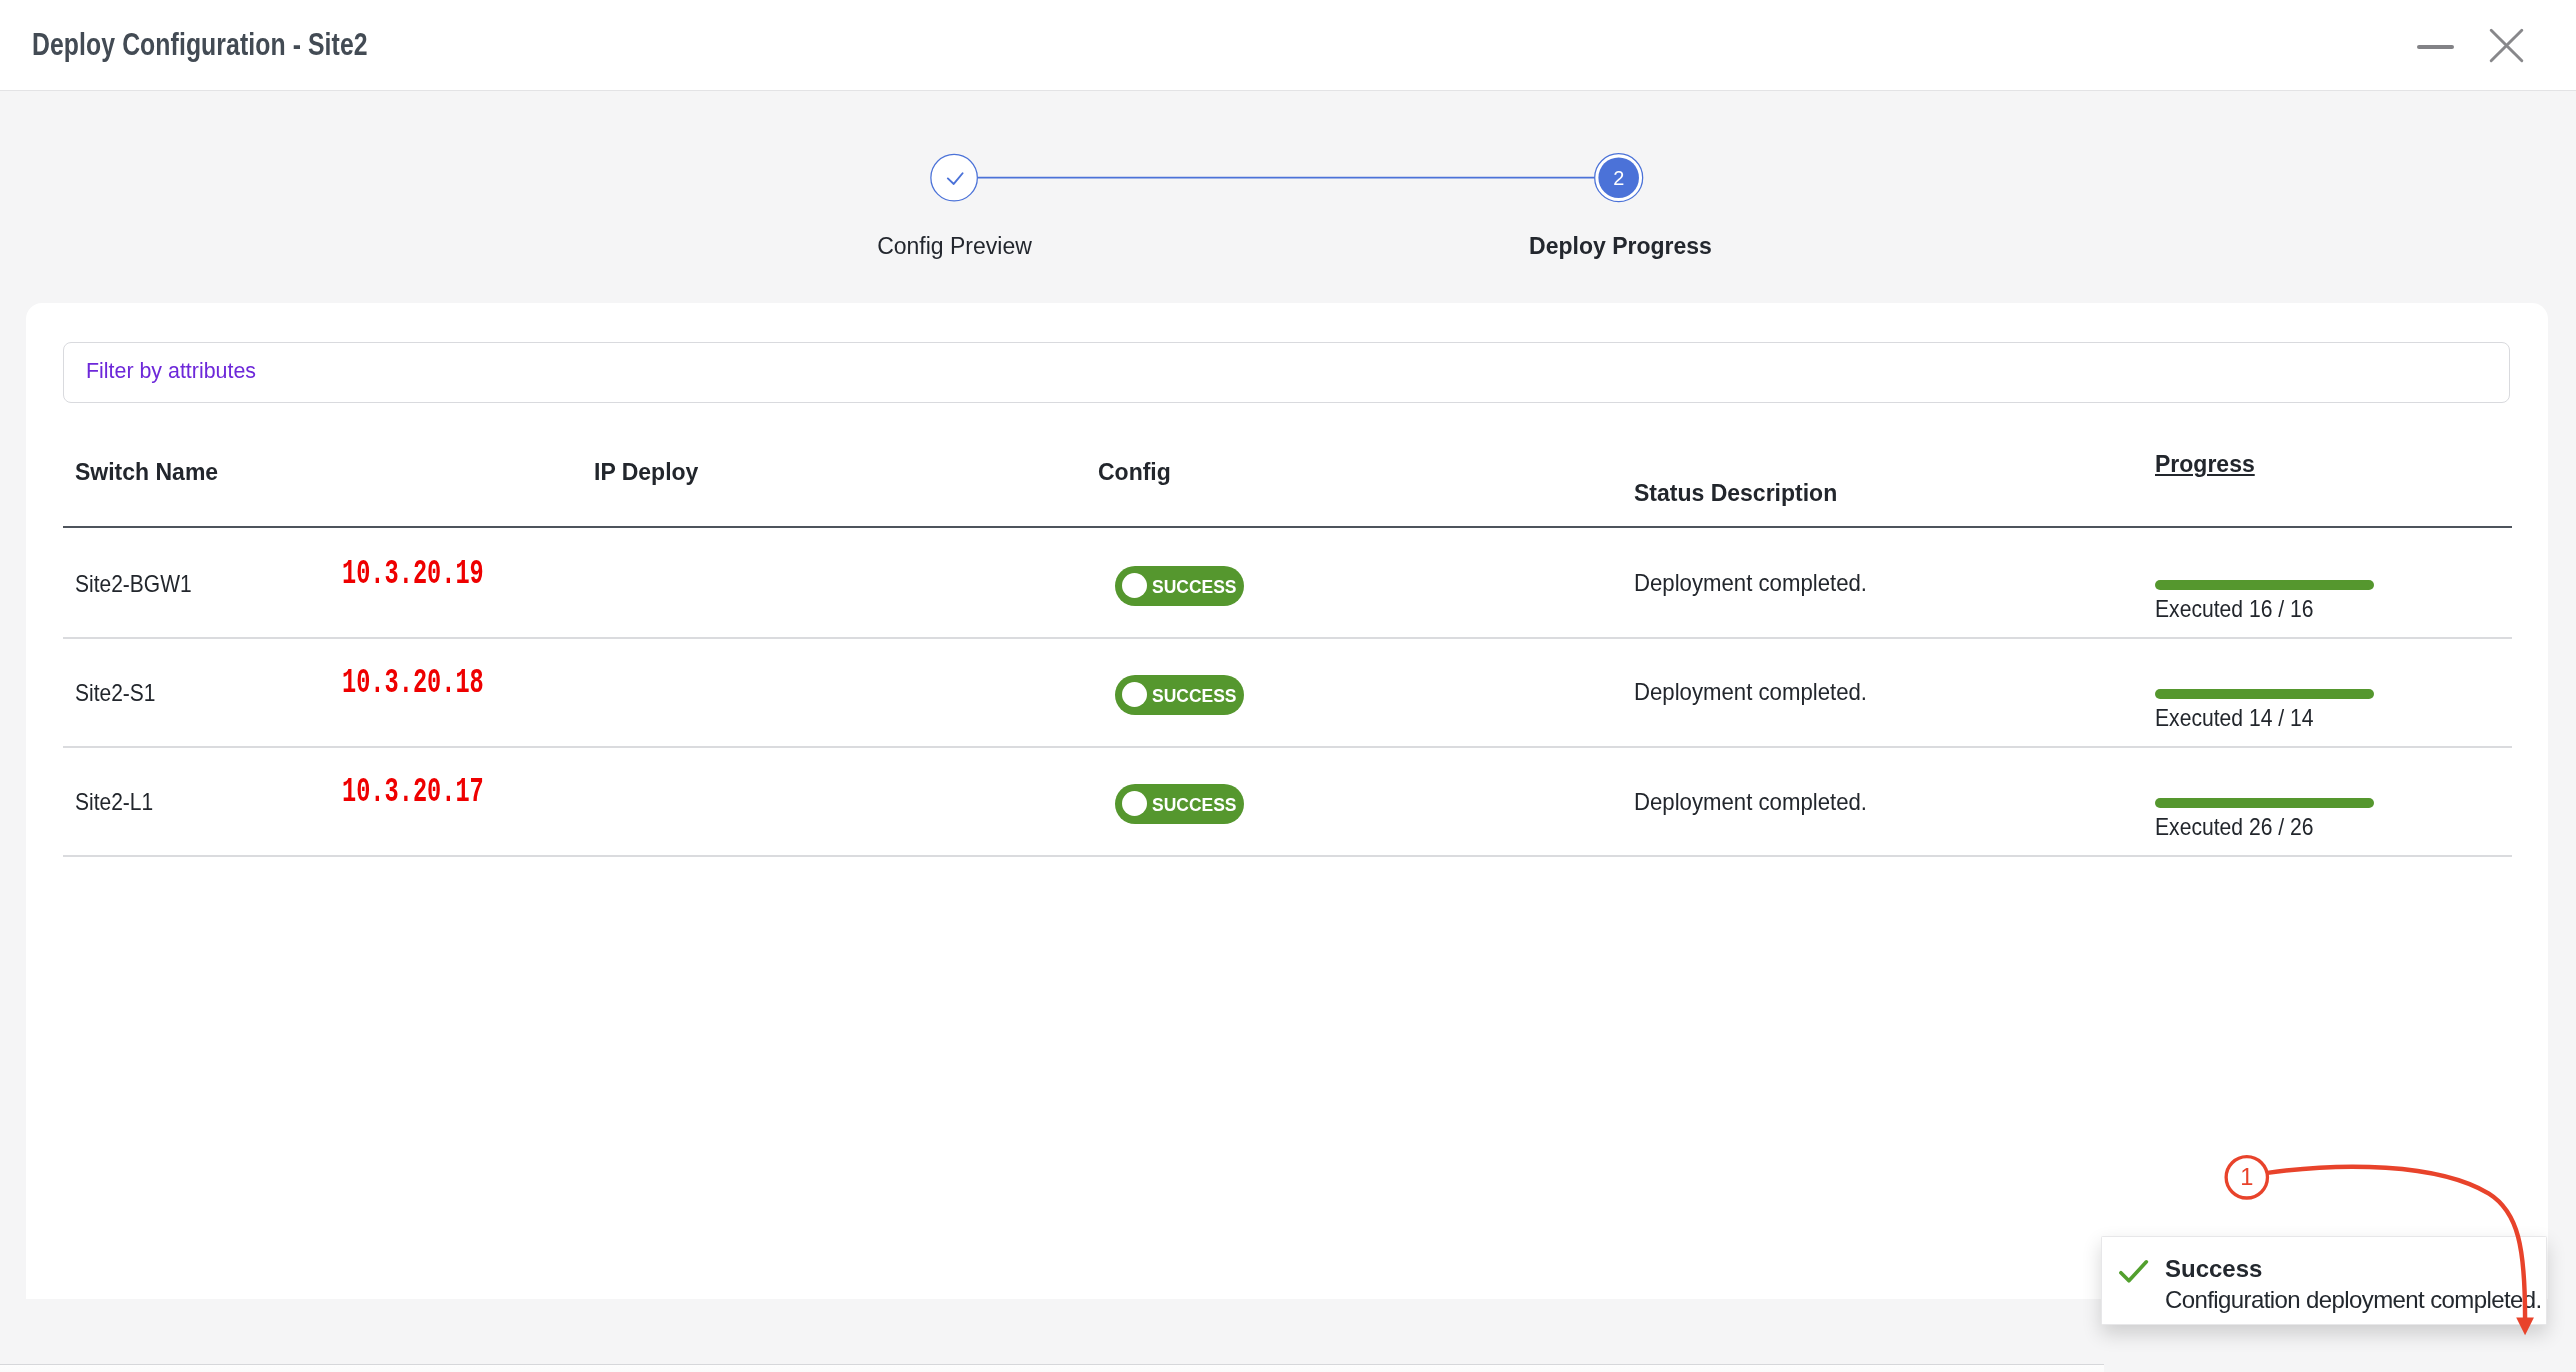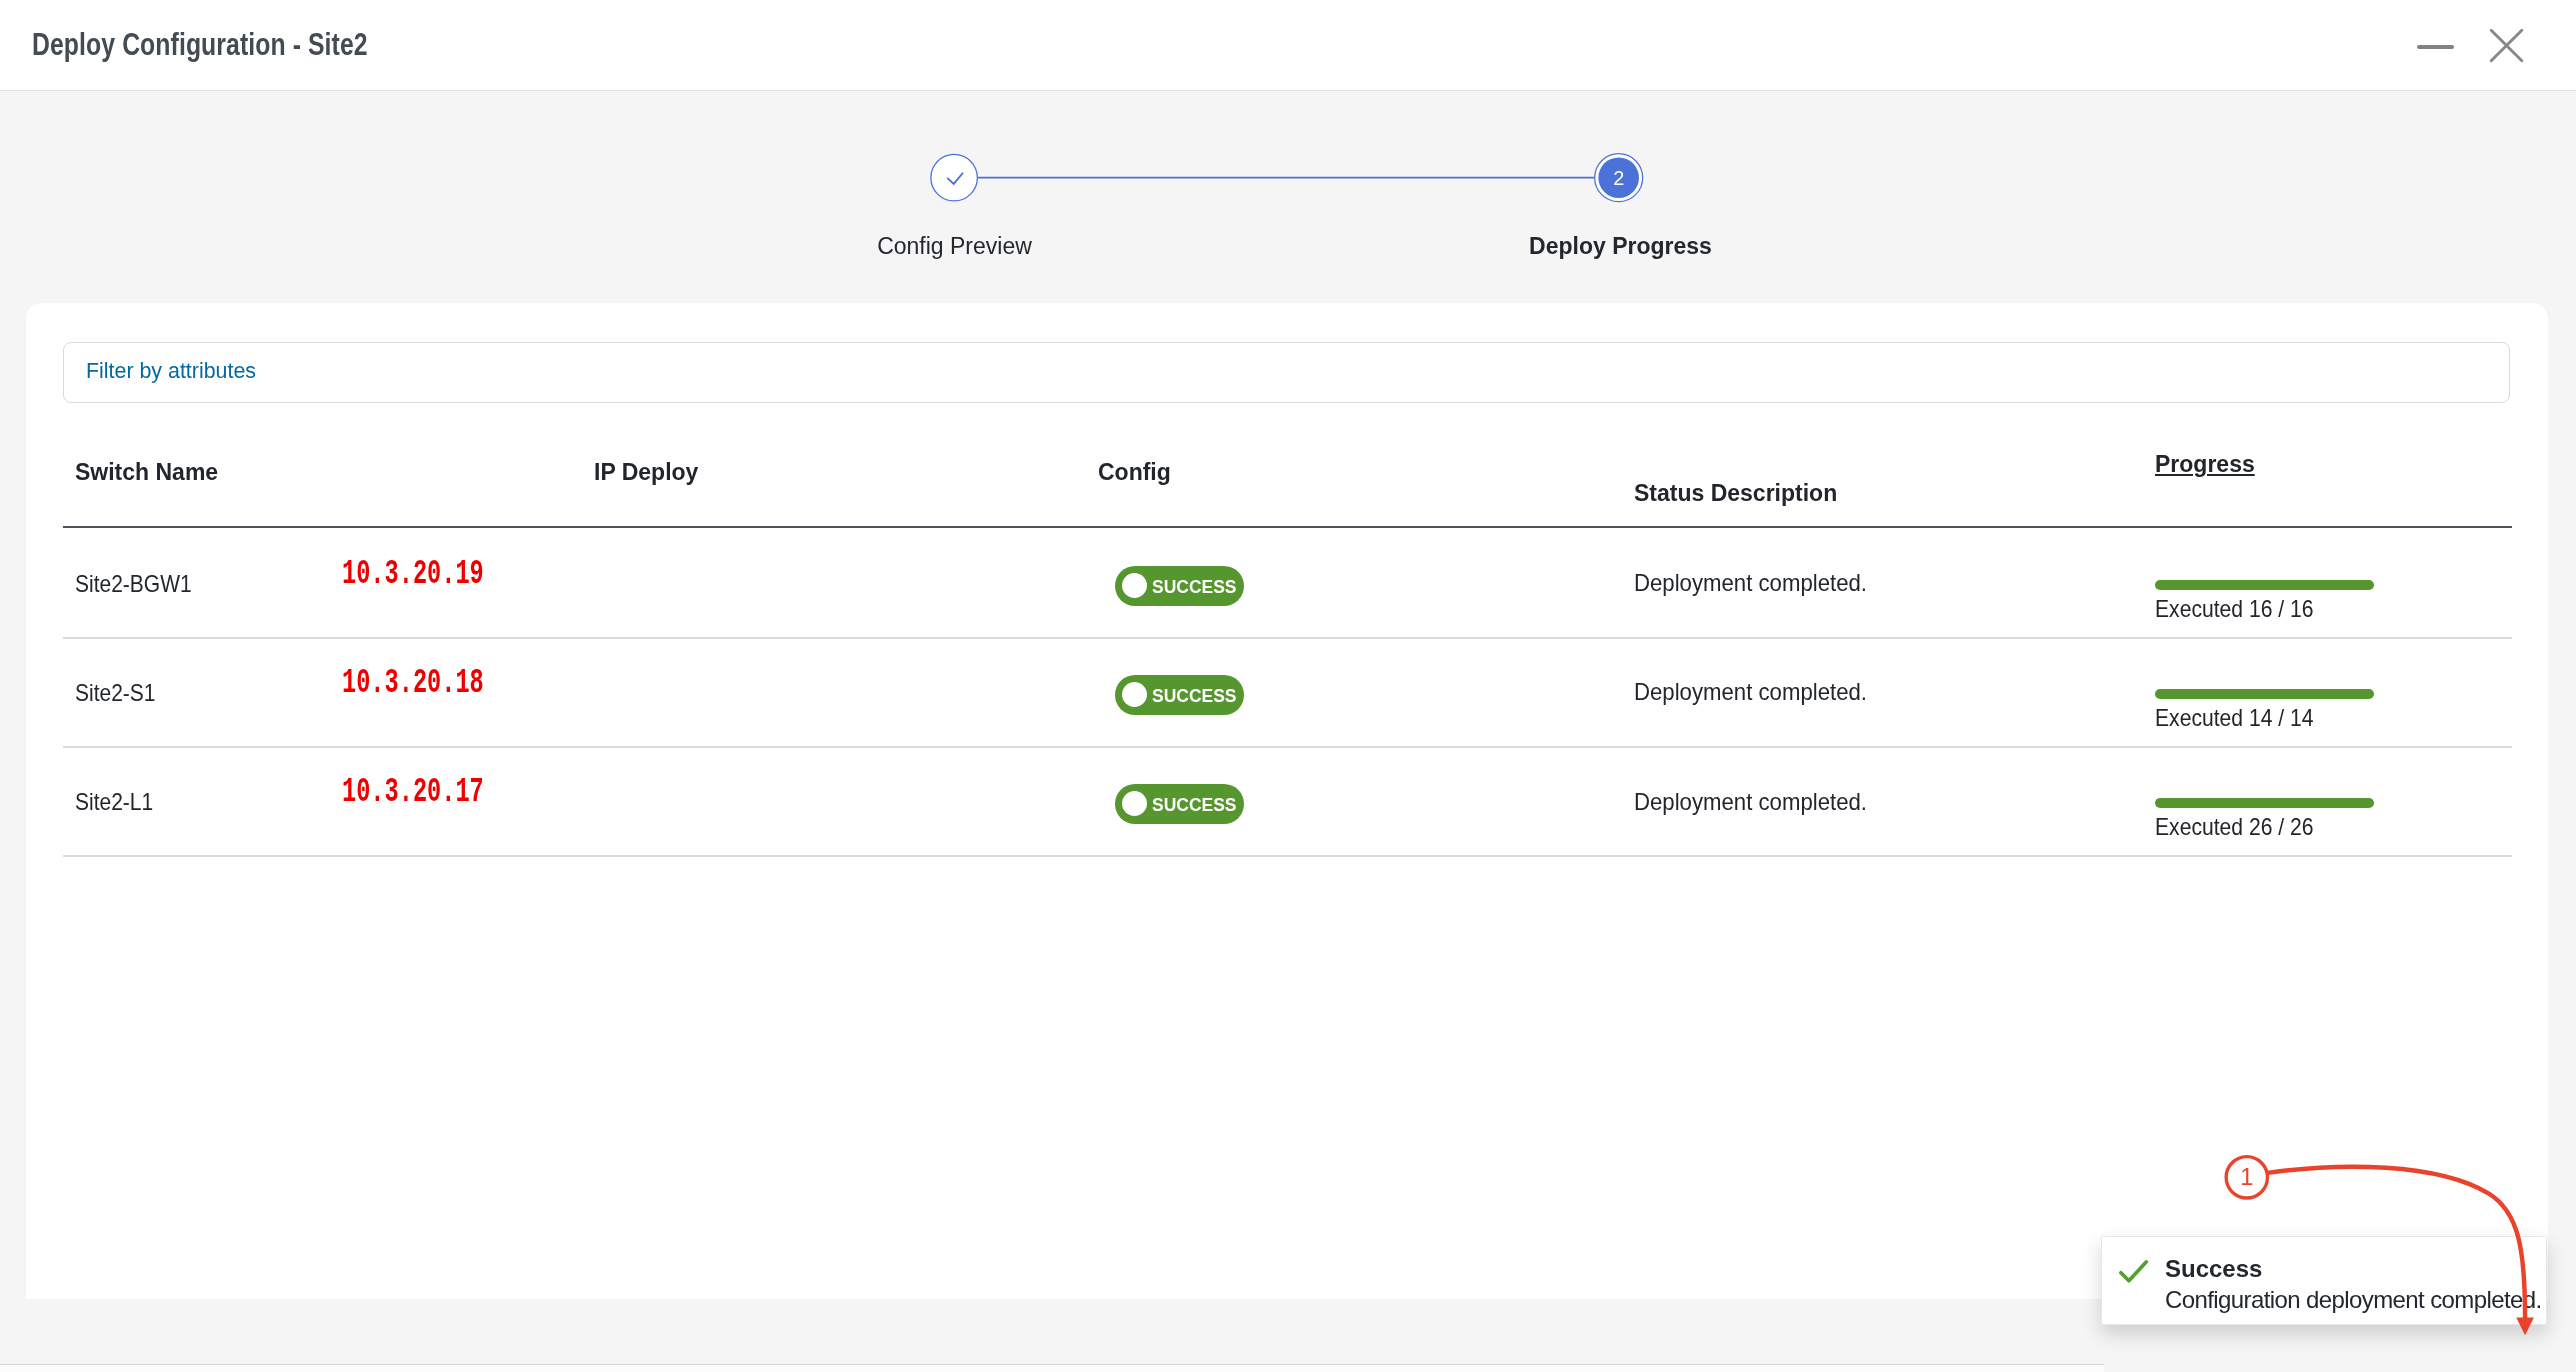--- a/index.html
+++ b/index.html
@@ -11,21 +11,21 @@
   .hdr { position:absolute; left:0; top:0; width:2576px; height:91px; background:#fff; border-bottom:1.5px solid #e3e3e5; z-index:5; }
   .hdr h1 { position:absolute; left:32px; top:26.6px; font-size:31px; font-weight:bold; color:#434b54; letter-spacing:0.1px;
             transform:scaleX(.80); transform-origin:left center; white-space:nowrap; }
   .minbar { position:absolute; left:2417px; top:45px; width:37px; height:3.7px; background:#828286; border-radius:2.2px; }
 
   .steplabel { position:absolute; top:219px; width:295px; text-align:center; font-size:23px; color:#23272e;margin-top:14px; }
 
   
   .card { position:absolute; left:26px; top:303px; width:2522px; height:996px; background:#fff; border-radius:16px 16px 0 0; }
   .filter { position:absolute; left:37px; top:39px; width:2447px; height:61px; border:1.5px solid #d9dade; border-radius:8px; background:#fff; }
-  .filter span { position:absolute; left:22px; top:16px; font-size:21.4px; color:#0369a1; }
+  .filter span { position:absolute; left:22px; top:16px; font-size:21.4px; color:#6d28d9; }
 
   .th { position:absolute; font-size:23px; font-weight:bold; color:#22262c; white-space:nowrap; }
   .hline { position:absolute; left:37px; width:2449px; height:2.2px; background:#4e545c; }
   .rline { position:absolute; left:37px; width:2449px; height:1.5px; background:#dadbde; }
 
   .name { position:absolute; left:49px; font-size:23.6px; color:#22262c; transform:scaleX(.89); transform-origin:left center; }
   .ip { position:absolute; left:316px; font-family:"Liberation Mono", monospace; font-size:35px; color:#ee0000; font-weight:bold;
         transform:scaleX(.675); transform-origin:left center; white-space:nowrap; }
   .badge { position:absolute; left:1089px; width:129px; height:40px; border-radius:20px; background:#55972e; }
   .badge i { position:absolute; left:6.6px; top:7.4px; width:25px; height:25px; background:#fff; border-radius:50%; }

